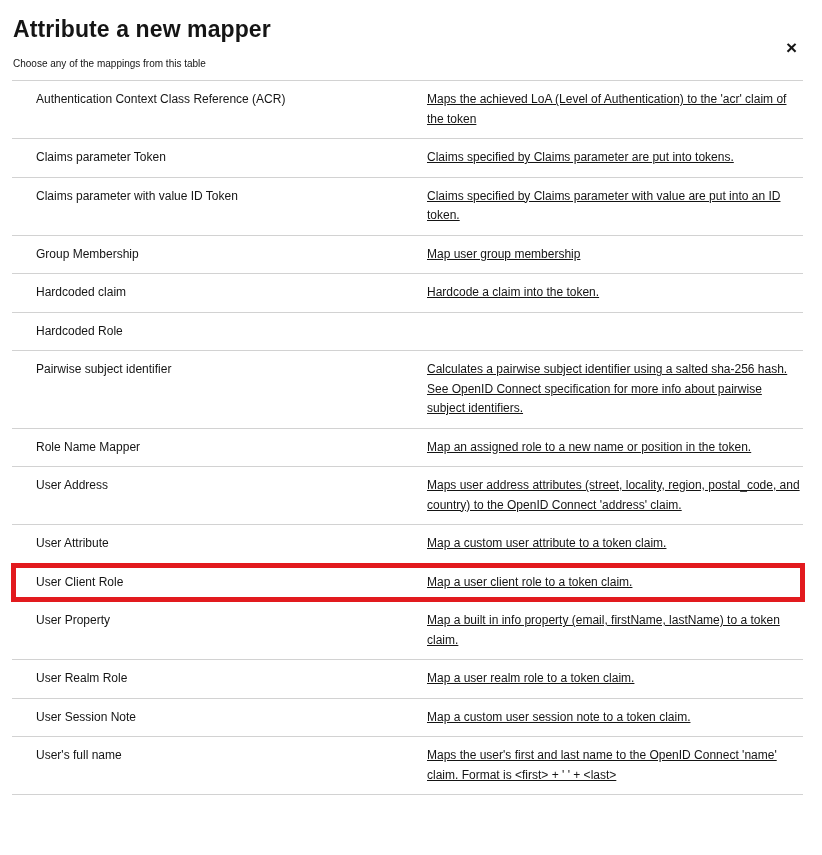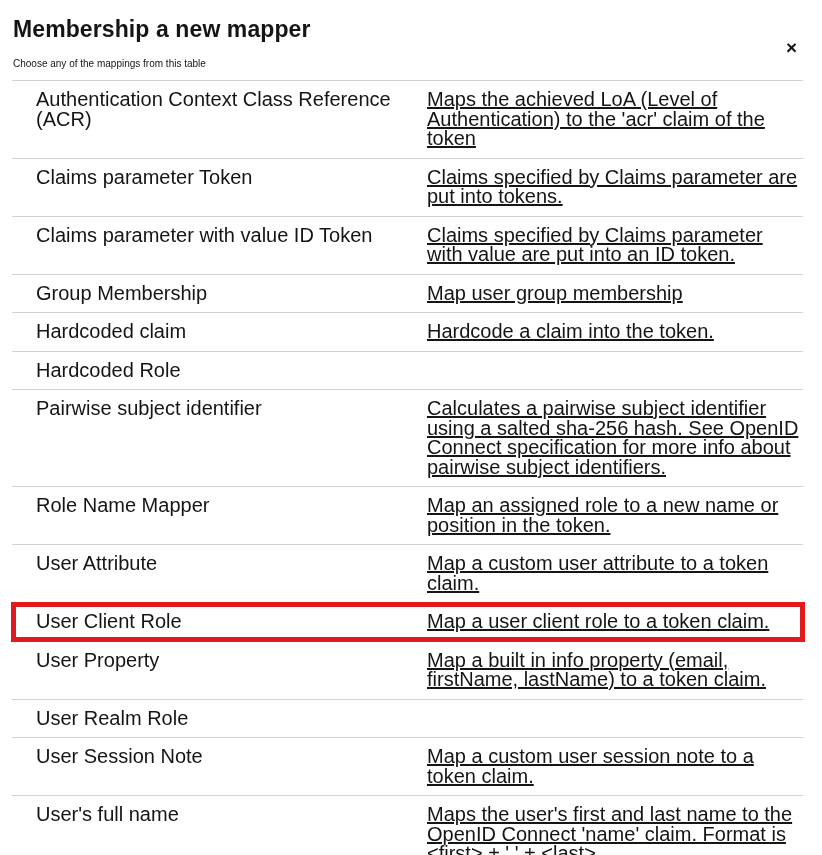--- a/index.html
+++ b/index.html
@@ -43,40 +43,40 @@
   .row {
     position: relative;
     display: grid;
     grid-template-columns: 403px 1fr;
     border-bottom: 1px solid #d2d2d2;
     cursor: pointer;
   }
   .cell {
     padding-top: 9px;
     padding-bottom: 9px;
-    font-size: 20px;
+    font-size: 12px;
     line-height: 19.5px;
     vertical-align: top;
   }
   .cell.name { padding-left: 24px; padding-right: 16px; }
   .cell.desc { padding-left: 12px; padding-right: 0; text-decoration: underline; }
 
   .highlight-overlay {
     position: absolute;
     top: -1px; bottom: -1px; left: -1px; right: -2px;
     border: 5px solid #e21a1e;
     pointer-events: none;
     z-index: 5;
   }
 </style>
 </head>
 <body>
 
 <div class="modal">
-  <h1 class="modal-title">Membership a new mapper</h1>
+  <h1 class="modal-title">Attribute a new mapper</h1>
   <button class="close-btn">×</button>
   <p class="modal-subtitle">Choose any of the mappings from this table</p>
 
   <div class="mapper-table">
 
     <div class="row">
       <div class="cell name">Authentication Context Class Reference (ACR)</div>
       <div class="cell desc">Maps the achieved LoA (Level of Authentication) to the 'acr' claim of the token</div>
     </div>
 
@@ -107,39 +107,44 @@
     <div class="row">
       <div class="cell name">Pairwise subject identifier</div>
       <div class="cell desc">Calculates a pairwise subject identifier using a salted sha-256 hash. See OpenID Connect specification for more info about pairwise subject identifiers.</div>
     </div>
 
     <div class="row">
       <div class="cell name">Role Name Mapper</div>
       <div class="cell desc">Map an assigned role to a new name or position in the token.</div>
     </div>
 
+    <div class="row">
+      <div class="cell name">User Address</div>
+      <div class="cell desc">Maps user address attributes (street, locality, region, postal_code, and country) to the OpenID Connect 'address' claim.</div>
+    </div>
 
     <div class="row">
       <div class="cell name">User Attribute</div>
       <div class="cell desc">Map a custom user attribute to a token claim.</div>
     </div>
 
     <div class="row">
       <div class="cell name">User Client Role</div>
       <div class="cell desc">Map a user client role to a token claim.</div>
       <div class="highlight-overlay"></div>
     </div>
 
     <div class="row">
       <div class="cell name">User Property</div>
       <div class="cell desc">Map a built in info property (email, firstName, lastName) to a token claim.</div>
     </div>
 
     <div class="row">
       <div class="cell name">User Realm Role</div>
+      <div class="cell desc">Map a user realm role to a token claim.</div>
     </div>
 
     <div class="row">
       <div class="cell name">User Session Note</div>
       <div class="cell desc">Map a custom user session note to a token claim.</div>
     </div>
 
     <div class="row">
       <div class="cell name">User's full name</div>
       <div class="cell desc">Maps the user's first and last name to the OpenID Connect 'name' claim. Format is &lt;first&gt; + ' ' + &lt;last&gt;</div>

